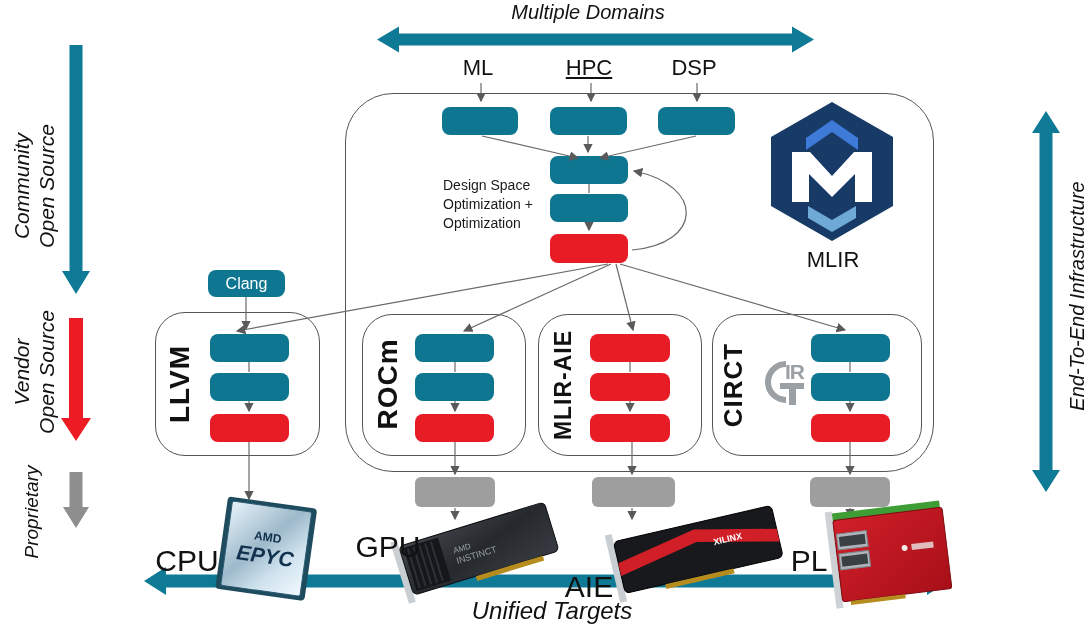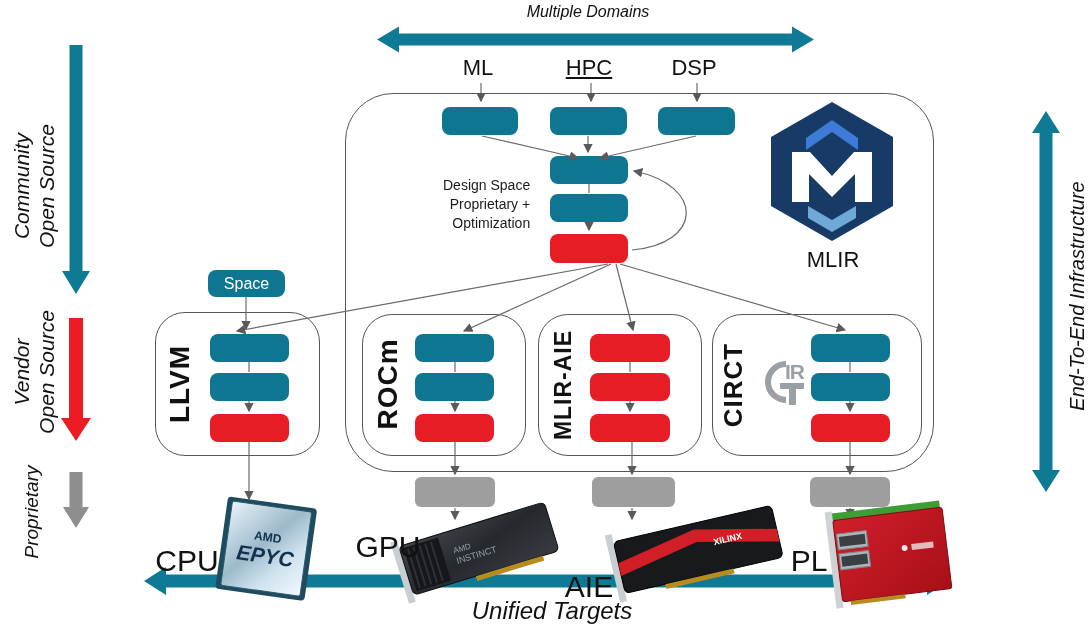--- a/index.html
+++ b/index.html
@@ -10,21 +10,21 @@
   .teal{background:#0e7690;}
   .red{background:#e81c24;}
   .grayb{background:#9e9e9e;}
   .hlabel{position:absolute;transform:translate(-50%,-50%);white-space:nowrap;}
   .vlabel{position:absolute;transform:translate(-50%,-50%) rotate(-90deg);white-space:nowrap;text-align:center;}
   .ital{font-style:italic;}
   .domain-lbl{font-size:22px;}
   .fw-lbl{font-weight:700;font-size:28px;letter-spacing:1px;}
   .tgt-lbl{font-size:30px;}
   .side-lbl{font-size:21px;line-height:25px;font-style:italic;}
-  .note{position:absolute;font-size:14px;line-height:19px;color:#1a1a1a;text-align:right;}
+  .note{position:absolute;font-size:14px;line-height:19px;color:#1a1a1a;}
   .clang-txt{position:absolute;left:208px;top:270px;width:77px;height:27px;display:flex;
              align-items:center;justify-content:center;color:#fff;font-size:16px;z-index:4;}
   .lay{position:absolute;left:0;top:0;z-index:2;pointer-events:none;}
   .z3{z-index:3;}
 </style>
 </head>
 <body>
 
 <div class="stage">
 
@@ -36,21 +36,21 @@
 
   <div class="box teal" style="left:442px;top:107px;width:76px;height:28px;z-index:1;"></div>
   <div class="box teal" style="left:550px;top:107px;width:77px;height:28px;z-index:1;"></div>
   <div class="box teal" style="left:658px;top:107px;width:77px;height:28px;z-index:1;"></div>
 
   <div class="box teal" style="left:550px;top:156px;width:78px;height:28px;z-index:1;"></div>
   <div class="box teal" style="left:550px;top:194px;width:78px;height:28px;z-index:1;"></div>
   <div class="box red" style="left:550px;top:234px;width:78px;height:29px;z-index:1;"></div>
 
   <div class="box teal" style="left:208px;top:270px;width:77px;height:27px;z-index:1;"></div>
-  <div class="clang-txt">Space</div>
+  <div class="clang-txt">Clang</div>
 
   <div class="box teal" style="left:210px;top:334px;width:79px;height:28px;z-index:1;"></div>
   <div class="box teal" style="left:210px;top:373px;width:79px;height:28px;z-index:1;"></div>
   <div class="box red" style="left:210px;top:414px;width:79px;height:28px;z-index:1;"></div>
 
   <div class="box teal" style="left:415px;top:334px;width:79px;height:28px;z-index:1;"></div>
   <div class="box teal" style="left:415px;top:373px;width:79px;height:28px;z-index:1;"></div>
   <div class="box red" style="left:415px;top:414px;width:79px;height:28px;z-index:1;"></div>
 
   <div class="box red" style="left:590px;top:334px;width:80px;height:28px;z-index:1;"></div>
@@ -190,28 +190,28 @@
       <rect x="839" y="528" width="30" height="16" fill="#aeb4b9" stroke="#7d8489"></rect>
       <rect x="841" y="531" width="26" height="10" fill="#3a3f44"></rect>
       <rect x="839" y="548" width="30" height="16" fill="#aeb4b9" stroke="#7d8489"></rect>
       <rect x="841" y="551" width="26" height="10" fill="#3a3f44"></rect>
       <circle cx="905" cy="550" r="3" fill="#f2e9e9"></circle>
       <rect x="912" y="547" width="22" height="6" fill="#e8d9d9" opacity="0.85"></rect>
       <rect x="845" y="596" width="55" height="4" fill="#b68c1f"></rect>
     </g>
   </svg>
 
-  <div class="hlabel ital z3" style="left:588px;top:12px;font-size:16px;">Multiple Domains</div>
+  <div class="hlabel ital z3" style="left:588px;top:12px;font-size:20px;">Multiple Domains</div>
   <div class="hlabel domain-lbl z3" style="left:478px;top:68px;">ML</div>
   <div class="hlabel domain-lbl z3" style="left:589px;top:68px;text-decoration:underline;">HPC</div>
   <div class="hlabel domain-lbl z3" style="left:694px;top:68px;">DSP</div>
 
   <div class="note z3" style="left:443px;top:176px;">
     <span>Design Space</span><br>
-    <span>Proprietary +</span><br>
+    <span>Optimization +</span><br>
     <span>Optimization</span>
   </div>
 
   <div class="hlabel z3" style="left:833px;top:260px;font-size:22px;">MLIR</div>
 
   <div class="vlabel fw-lbl z3" style="left:180px;top:384px;">LLVM</div>
   <div class="vlabel fw-lbl z3" style="left:388px;top:384px;">ROCm</div>
   <div class="vlabel fw-lbl z3" style="left:563px;top:385px;font-size:23px;">MLIR-AIE</div>
   <div class="vlabel fw-lbl z3" style="left:733px;top:385px;font-size:26px;">CIRCT</div>
 

